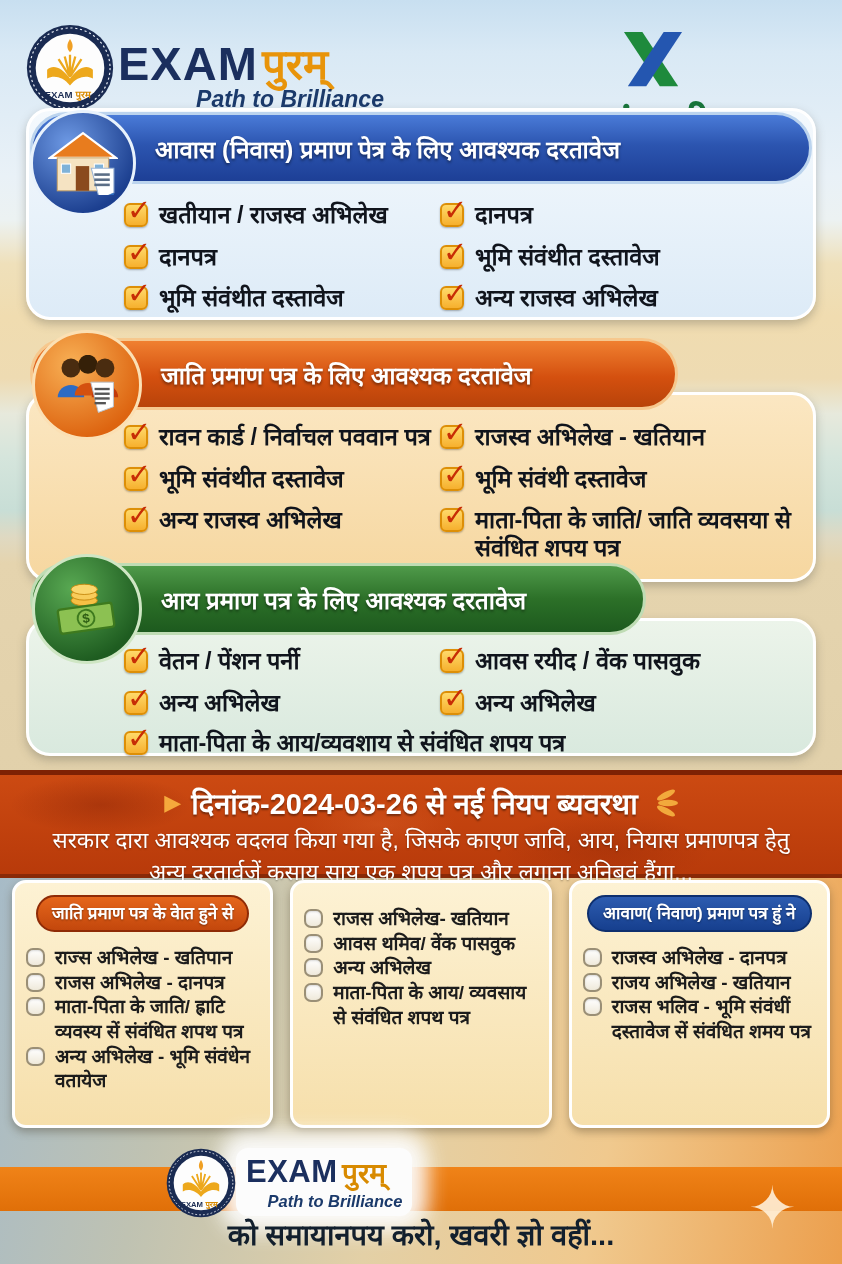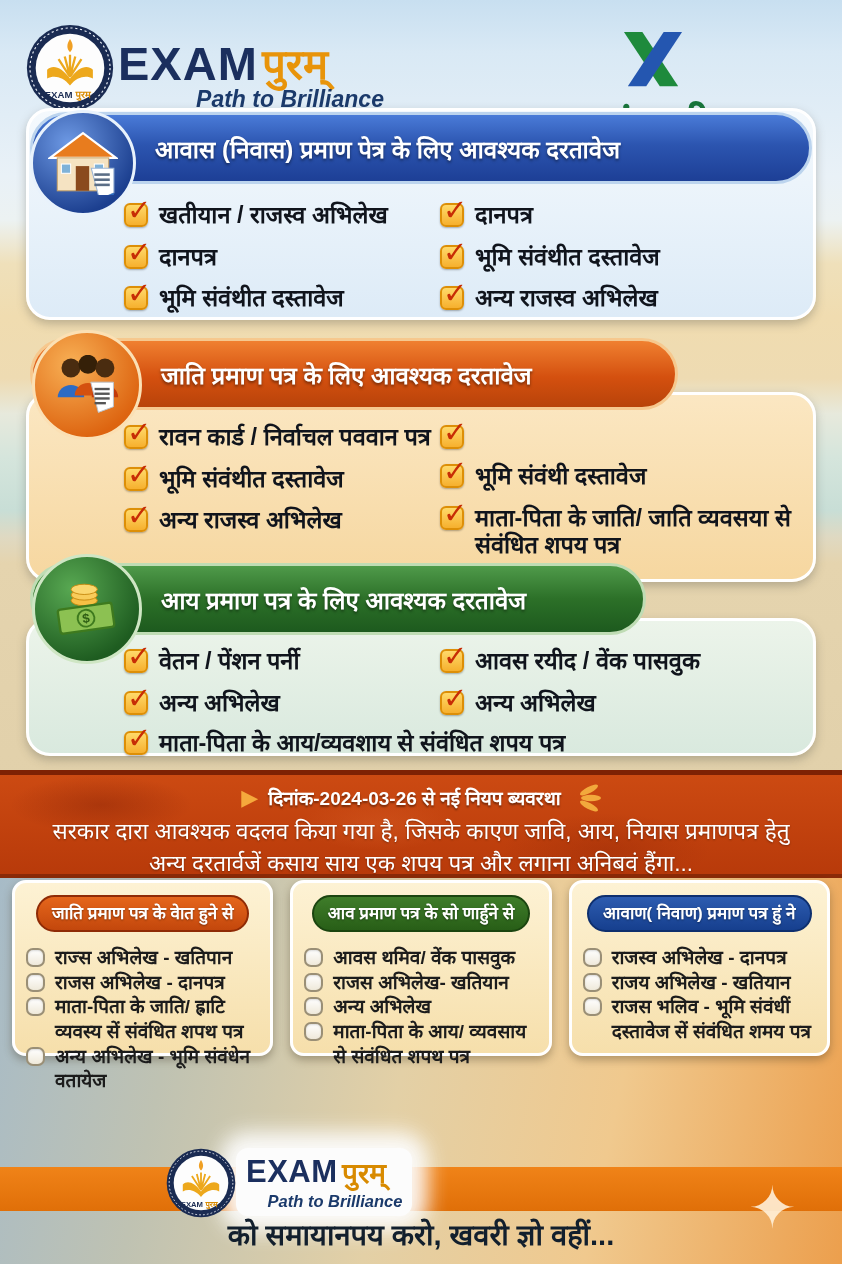--- a/index.html
+++ b/index.html
@@ -62,27 +62,27 @@
   
   .notice { position:absolute; left:0; top:770px; width:842px; height:108px;
     border-top:5px solid #7e2104; border-bottom:4px solid #8a2a08;
     background:
       radial-gradient(ellipse 140px 45px at 12% 30%, rgba(120,26,4,.35), transparent 65%),
       radial-gradient(ellipse 160px 55px at 72% 75%, rgba(140,36,6,.3), transparent 65%),
       radial-gradient(ellipse 120px 40px at 45% 50%, rgba(245,130,70,.18), transparent 65%),
       linear-gradient(180deg,#cc4a12,#b83a0a); }
   .n-title-row { display:flex; align-items:center; justify-content:center; gap:10px; margin-top:8px; }
   .n-arrow { color:#f5a93c; font-size:22px; line-height:1; }
-  .n-title { font-size:19px; font-weight:800; color:#fff; text-shadow:0 2px 2px rgba(0,0,0,.4); }
+  .n-title { font-size:29px; font-weight:800; color:#fff; text-shadow:0 2px 2px rgba(0,0,0,.4); }
   .n-body { margin-top:3px; padding:0 44px; text-align:center; font-size:22.5px; font-weight:400; color:#fff; line-height:1.4;
     text-shadow:0 1px 2px rgba(0,0,0,.35); }
 
   
   .cards { position:absolute; left:0; top:880px; width:842px; display:flex; gap:17px; padding:0 12px; }
-  .card { flex:1; height:176px; background:linear-gradient(180deg,#fdf2d4,#f6dfab);
+  .card { flex:1; height:248px; background:linear-gradient(180deg,#fdf2d4,#f6dfab);
     border:3px solid #fff; border-radius:14px; box-shadow:0 4px 9px rgba(60,50,30,.35); padding:10px 11px; }
   .card-head { margin:2px auto 0; width:fit-content; max-width:100%; padding:4px 14px 6px; border-radius:20px;
     color:#fff; font-size:17px; font-weight:800; white-space:nowrap; text-shadow:0 1px 2px rgba(0,0,0,.4); }
   .c1 .card-head { background:linear-gradient(180deg,#e5661c,#c3470c); border:2px solid #8f2b06; }
   .c2 .card-head { background:linear-gradient(180deg,#3f7d2a,#285e17); border:2px solid #1b4510; }
   .c3 .card-head { background:linear-gradient(180deg,#2d5cb0,#163f8e); border:2px solid #0e2f6e; }
   .card-list { margin-top:14px; display:flex; flex-direction:column; }
   .card-item { display:flex; gap:10px; font-size:19px; font-weight:700; color:#1c1c1c; line-height:1.3; }
   .radio { flex:0 0 auto; width:19px; height:19px; margin-top:2px; background:linear-gradient(180deg,#fff,#efe9da);
     border:2px solid #9a8f76; border-radius:7px; box-shadow:inset 0 1px 2px rgba(0,0,0,.15); }
@@ -239,20 +239,21 @@
                 <span class="tick">✓</span>
               </span>
               <span class="chk-label">अन्य राजस्व अभिलेख</span>
             </div>
           </div>
           <div class="ccol c-right">
             <div class="chk-item">
               <span class="chk">
                 <span class="tick">✓</span>
               </span>
+              <span class="chk-label">राजस्व अभिलेख - खतियान</span>
             </div>
             <div class="chk-item">
               <span class="chk">
                 <span class="tick">✓</span>
               </span>
               <span class="chk-label">भूमि संवंथी दस्तावेज</span>
             </div>
             <div class="chk-item">
               <span class="chk">
                 <span class="tick">✓</span>
@@ -352,29 +353,28 @@
             <span class="radio"></span>
             <span>माता-पिता के जाति/ ह्राटि व्यवस्य सें संवंधित शपथ पत्र</span>
           </div>
           <div class="card-item">
             <span class="radio"></span>
             <span>अन्य अभिलेख - भूमि संवंधेन वतायेज</span>
           </div>
         </div>
     </div>
     <div class="card c2">
-      <div class="card-head">आव प्रमाण पत्र के सो णार्हुने से</div>
       <div class="card-list">
           <div class="card-item">
             <span class="radio"></span>
+            <span>राजस अभिलेख- खतियान</span>
+          </div>
+          <div class="card-item">
+            <span class="radio"></span>
             <span>आवस थमिव/ वेंक पासवुक</span>
-          </div>
-          <div class="card-item">
-            <span class="radio"></span>
-            <span>राजस अभिलेख- खतियान</span>
           </div>
           <div class="card-item">
             <span class="radio"></span>
             <span>अन्य अभिलेख</span>
           </div>
           <div class="card-item">
             <span class="radio"></span>
             <span>माता-पिता के आय/ व्यवसाय से संवंधित शपथ पत्र</span>
           </div>
         </div>

